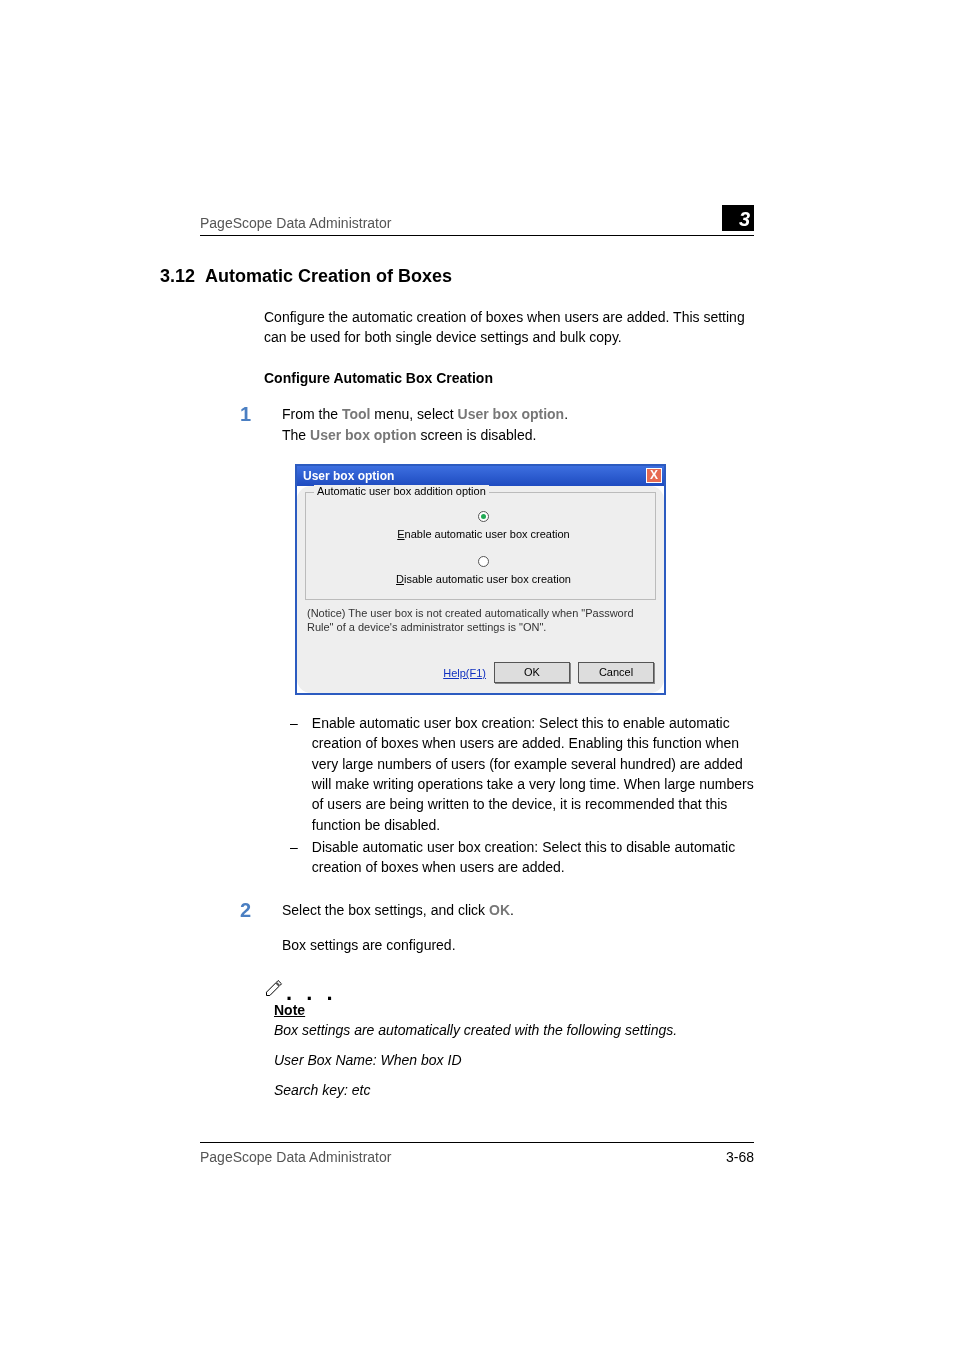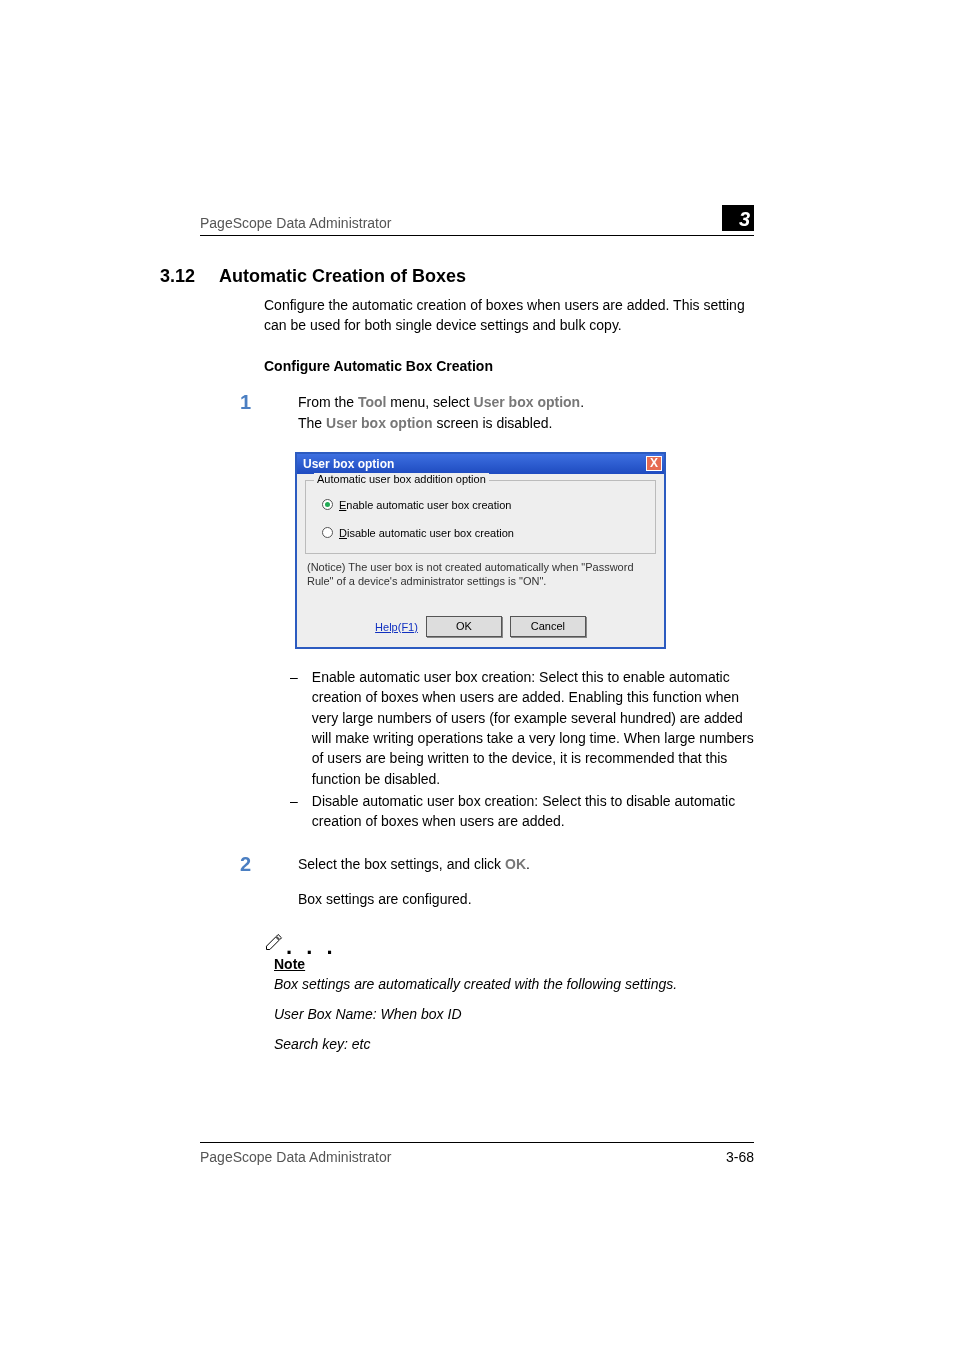--- a/index.html
+++ b/index.html
@@ -30,24 +30,24 @@
     display: flex;
     align-items: flex-end;
     justify-content: flex-end;
     font-size: 20px;
     font-weight: bold;
     font-style: italic;
     padding: 0 4px 0 0;
   }
   .section-heading {
     display: flex;
-    gap: 24px;
+    gap: 10px;
     font-size: 18px;
     font-weight: bold;
-    margin-bottom: 8px;
+    margin-bottom: 20px;
     margin-left: -40px;
   }
   .section-num { flex: 0 0 auto; }
   .section-title { flex: 1; }
   .intro {
     font-size: 14px;
     line-height: 1.45;
     margin-bottom: 22px;
     margin-left: 64px;
   }
@@ -68,21 +68,20 @@
     font-size: 20px;
     font-weight: bold;
     width: 20px;
     flex: 0 0 20px;
     line-height: 1;
   }
   .step-body {
     font-size: 14px;
     line-height: 1.5;
     flex: 1;
-    margin-left: 16px;
   }
   .step-body .bold { font-weight: bold; }
   .step-body .gray { color: #777; }
   .dialog-wrap {
     margin: 18px 0 18px 95px;
   }
   .dialog {
     width: 371px;
     border: 2px solid #2c5bc0;
     font-family: Tahoma, Arial, sans-serif;
@@ -106,20 +105,21 @@
     border: 1px solid #fff;
     color: #fff;
     font-size: 12px;
     font-weight: bold;
     line-height: 12px;
     text-align: center;
   }
   .dialog-body {
     padding: 6px 8px 8px 8px;
     background: #eee;
+    border-radius: 14px;
   }
   .groupbox {
     border: 1px solid #bbb;
     padding: 18px 10px 14px 10px;
     position: relative;
     margin-bottom: 6px;
   }
   .groupbox-legend {
     position: absolute;
     top: -8px;
@@ -128,41 +128,42 @@
     padding: 0 3px;
     font-size: 11px;
   }
   .radio-row {
     display: flex;
     align-items: center;
     gap: 6px;
     margin-bottom: 16px;
     padding-left: 6px;
     font-size: 11px;
+    flex-direction: column;
   }
   .radio-row:last-child { margin-bottom: 0; }
   .radio {
     width: 11px; height: 11px; border-radius: 50%;
     border: 1px solid #555; background: #fff;
     display: inline-flex; align-items: center; justify-content: center;
   }
   .radio.checked::after {
     content: ""; width: 5px; height: 5px; background: #2a5; border-radius: 50%;
   }
   .underline-d { text-decoration: underline; }
   .notice {
     font-size: 11px;
     color: #333;
     line-height: 1.3;
     margin: 4px 2px 28px 2px;
   }
   .dialog-footer {
     display: flex;
     align-items: center;
-    justify-content: center;
+    justify-content: flex-end;
     padding: 0 2px 2px 2px;
   }
   .help-link {
     color: #1030c0;
     font-size: 11px;
     text-decoration: underline;
   }
   .btn {
     width: 76px;
     height: 21px;

